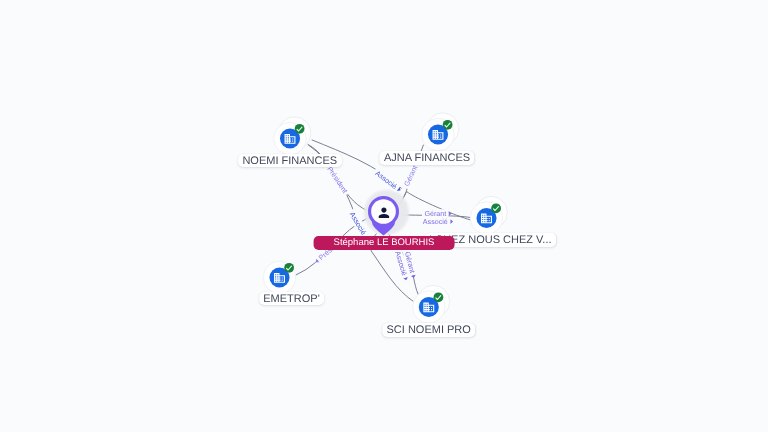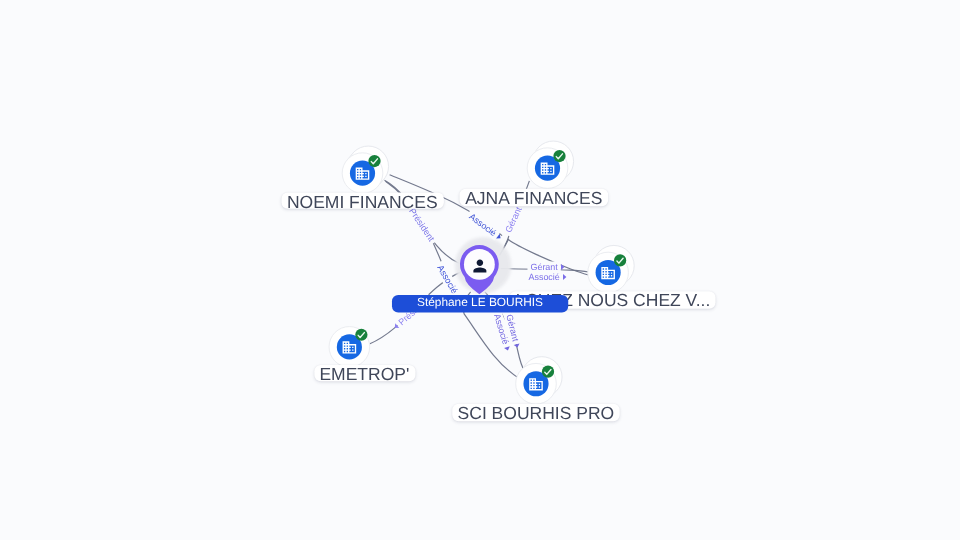--- a/index.html
+++ b/index.html
@@ -3,24 +3,24 @@
 <meta charset="utf-8">
 <title>Graph</title>
 <style>
   html,body{margin:0;padding:0;}
   body{width:768px;height:432px;overflow:hidden;background:#fafbfd;
        font-family:"Liberation Sans",sans-serif;
        -webkit-font-smoothing:antialiased;text-rendering:geometricPrecision;}
   #graph{position:relative;width:768px;height:432px;}
   svg.layer{position:absolute;left:0;top:0;width:768px;height:432px;overflow:visible;}
   .nodelabel{position:absolute;background:#fff;border-radius:5px;padding:0 4.6px;height:13.6px;
-    line-height:14.2px;font-size:14px;color:#3f4659;white-space:nowrap;
+    line-height:14.2px;font-size:11px;color:#3f4659;white-space:nowrap;
     box-shadow:0 1px 2.5px rgba(50,60,90,.14),0 0 1px rgba(50,60,90,.09);
     transform:translate(-50%,0);}
-  .personlabel{position:absolute;background:#1d4ed8;border-radius:5px;padding:0 20px;height:13.6px;
+  .personlabel{position:absolute;background:#be185d;border-radius:5px;padding:0 20px;height:13.6px;
     line-height:14.2px;font-size:9.5px;color:#fff;white-space:nowrap;
     transform:translate(-50%,0);z-index:9;}
 </style>
 </head>
 <body>
 
 <div id="graph">
   <svg class="layer" id="edges">
       <path d="M 307.6,144.2 C 335.1,159.3 338.3,197.6 367.6,210.8" fill="none" stroke="#6b7287" stroke-width="0.95" opacity="0.95"></path>
       <path d="M 308.4,145.0 C 330.0,160.0 342.0,182.0 353.3,210.0" fill="none" stroke="#6b7287" stroke-width="0.95" opacity="0.95"></path>
@@ -139,17 +139,17 @@
       <g transform="translate(330.9,248.6) rotate(-41)">
         <rect x="-17.4859375" y="-4" width="34.971875" height="9" fill="#fafbfd"></rect>
         <text x="0" y="2.8" fill="#8a7ff0" font-size="7.15" font-family="&quot;Liberation Sans&quot;, sans-serif" text-anchor="middle">Président</text>
         <path d="M -17.6859375,-2 L -20.3859375,0.4 L -17.6859375,2.8 Z" fill="#8a7ff0"></path>
       </g>
     </svg>
   <div id="labels">
       <div class="nodelabel" style="left: 289.8px; top: 153.8px;">NOEMI FINANCES</div>
       <div class="nodelabel" style="left: 427px; top: 151.2px;">AJNA FINANCES</div>
       <div class="nodelabel" style="left: 490.3px; top: 233px;">I CHEZ NOUS CHEZ V...</div>
-      <div class="nodelabel" style="left: 428.7px; top: 323px;">SCI BOURHIS PRO</div>
+      <div class="nodelabel" style="left: 428.7px; top: 323px;">SCI NOEMI PRO</div>
       <div class="nodelabel" style="left: 279.5px; top: 291.8px; margin-left: 12px;">EMETROP'</div>
       <div class="personlabel" style="left: 384px; top: 236.4px;">Stéphane LE BOURHIS</div>
     </div>
 </div>
 
 </body></html>

